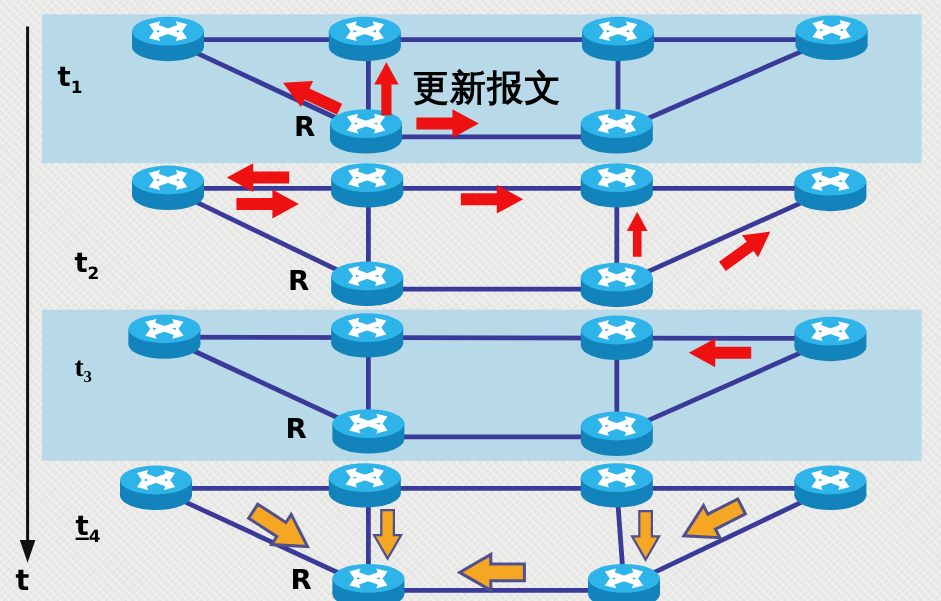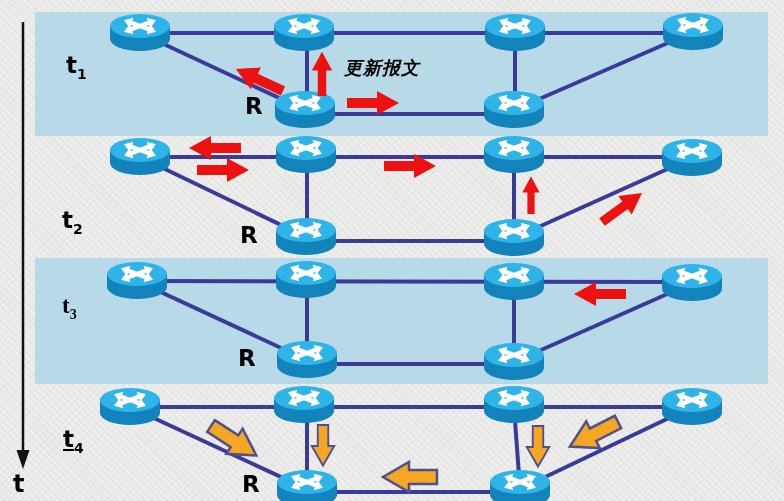--- a/index.html
+++ b/index.html
@@ -27,21 +27,21 @@
   .lbl{
     position:absolute;
     color:#000;
     font-weight:700;
     white-space:nowrap;
     line-height:1;
   }
   .time-lbl{font-size:23px;}
   .time-lbl sub{font-size:14px;line-height:0;}
   .r-lbl{font-size:23px;}
-  .annot{font-size:18px;letter-spacing:1px;font-style:italic;}
+  .annot{font-size:30px;letter-spacing:1px;}
   .axis-lbl{font-size:24px;}
 </style>
 </head>
 <body>
 
 <div class="stage">
 
   <div class="band band-t1"></div>
   <div class="band band-t3"></div>
 
@@ -148,21 +148,21 @@
       <use href="#router" x="277" y="469"></use>
       <use href="#router" x="490" y="469"></use>
       <use href="#arrow-ack" transform="translate(211,426) rotate(33)"></use>
       <use href="#arrow-ack" transform="translate(323,425) rotate(90) scale(0.75)"></use>
       <use href="#arrow-ack" transform="translate(437,477) rotate(180)"></use>
       <use href="#arrow-ack" transform="translate(538,426) rotate(90) scale(0.75)"></use>
       <use href="#arrow-ack" transform="translate(618,422) rotate(153)"></use>
     </g>
   </svg>
 
-  <div class="lbl time-lbl" style="left:66px;top:54px;"><span>t</span><sub>1</sub></div>
+  <div class="lbl time-lbl" style="left:48px;top:54px;"><span>t</span><sub>1</sub></div>
   <div class="lbl time-lbl" style="left:62px;top:173px;margin-top:36px;"><span>t</span><sub>2</sub></div>
   <div class="lbl time-lbl" style="left:62px;top:294px;font-family:Liberation Serif, serif;"><span>t</span><sub>3</sub></div>
   <div class="lbl time-lbl" style="left:63px;top:428px;text-decoration:underline;"><span>t</span><sub>4</sub></div>
 
   <div class="lbl r-lbl" style="left:245px;top:95px;">R</div>
   <div class="lbl r-lbl" style="left:240px;top:224px;">R</div>
   <div class="lbl r-lbl" style="left:238px;top:347px;">R</div>
   <div class="lbl r-lbl" style="left:242px;top:473px;">R</div>
 
   <div class="lbl annot" style="left:344px;top:59px;">更新报文</div>

